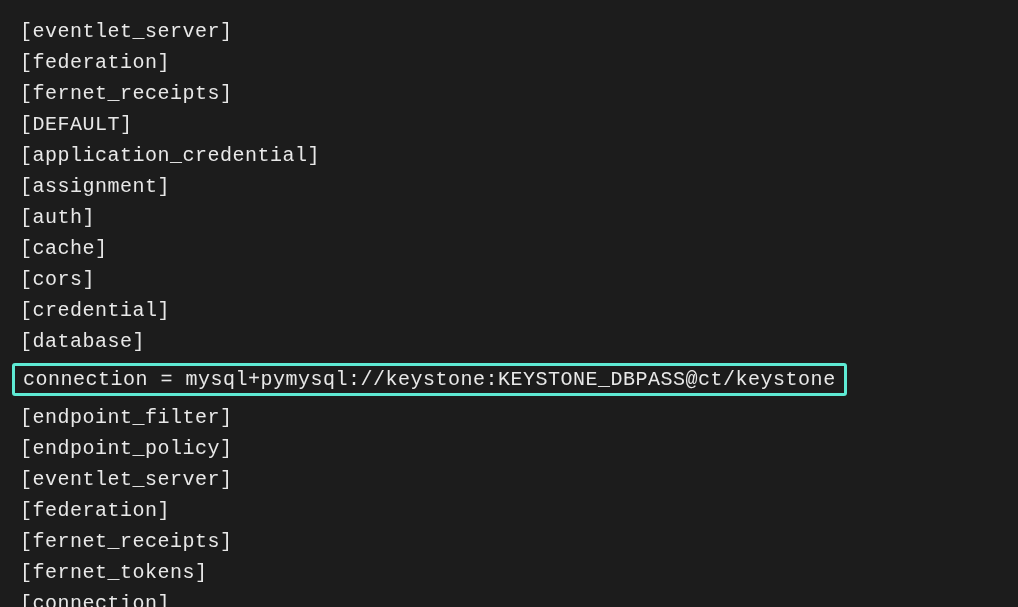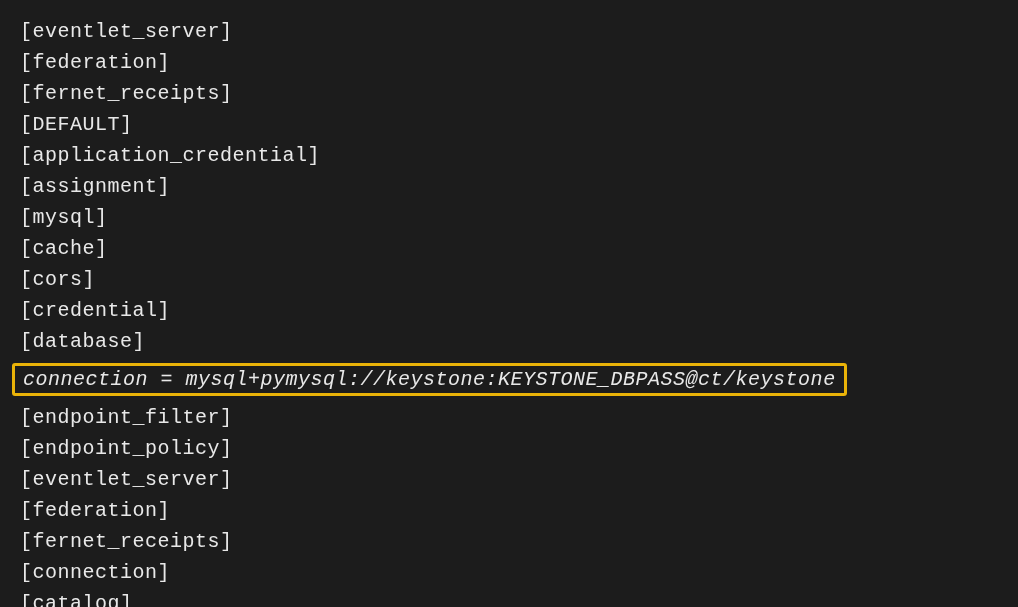--- a/index.html
+++ b/index.html
@@ -19,54 +19,54 @@
       overflow: hidden;
     }
     .terminal {
       padding: 2px 4px;
     }
     .line {
       white-space: pre;
       letter-spacing: 0.5px;
     }
     .highlighted {
-      border: 3px solid #eab308;
+      border: 3px solid #5eead4;
       border-radius: 3px;
       display: inline-block;
       padding: 0 4px;
       margin-left: -4px;
-      font-style: italic;
     }
     .partial-hidden {
       position: relative;
       top: -3px;
     }
     .cut-bottom {
       overflow: hidden;
       height: 18px;
     }
   </style>
 </head>
 <body>
 
 <div class="terminal">
   <div class="line">[eventlet_server]</div>
   <div class="line">[federation]</div>
   <div class="line">[fernet_receipts]</div>
   <div class="line">[DEFAULT]</div>
   <div class="line">[application_credential]</div>
   <div class="line">[assignment]</div>
-  <div class="line">[mysql]</div>
+  <div class="line">[auth]</div>
   <div class="line">[cache]</div>
   <div class="line">[cors]</div>
   <div class="line">[credential]</div>
   <div class="line">[database]</div>
   <div class="highlighted">
     <span class="line">connection = mysql+pymysql://keystone:KEYSTONE_DBPASS@ct/keystone</span>
   </div>
   <div class="line">[endpoint_filter]</div>
   <div class="line">[endpoint_policy]</div>
   <div class="line">[eventlet_server]</div>
   <div class="line">[federation]</div>
   <div class="line">[fernet_receipts]</div>
+  <div class="line">[fernet_tokens]</div>
   <div class="line">[connection]</div>
   <div class="line cut-bottom">[catalog]</div>
 </div>
 
 </body></html>

